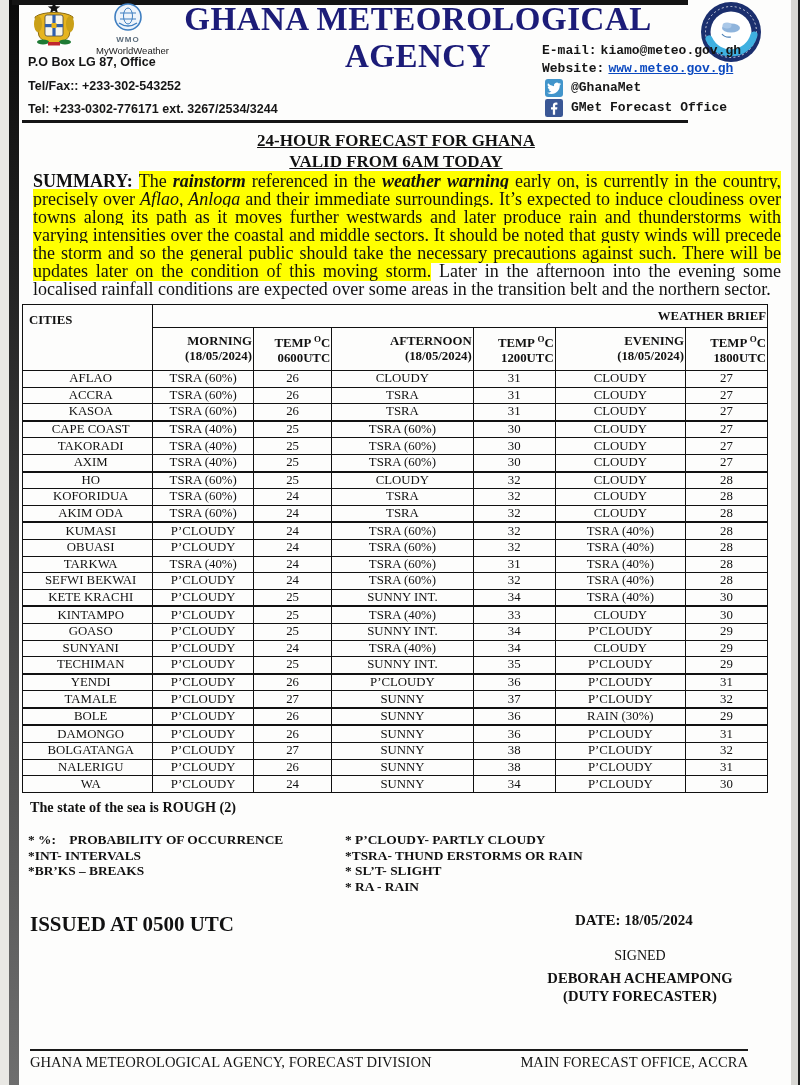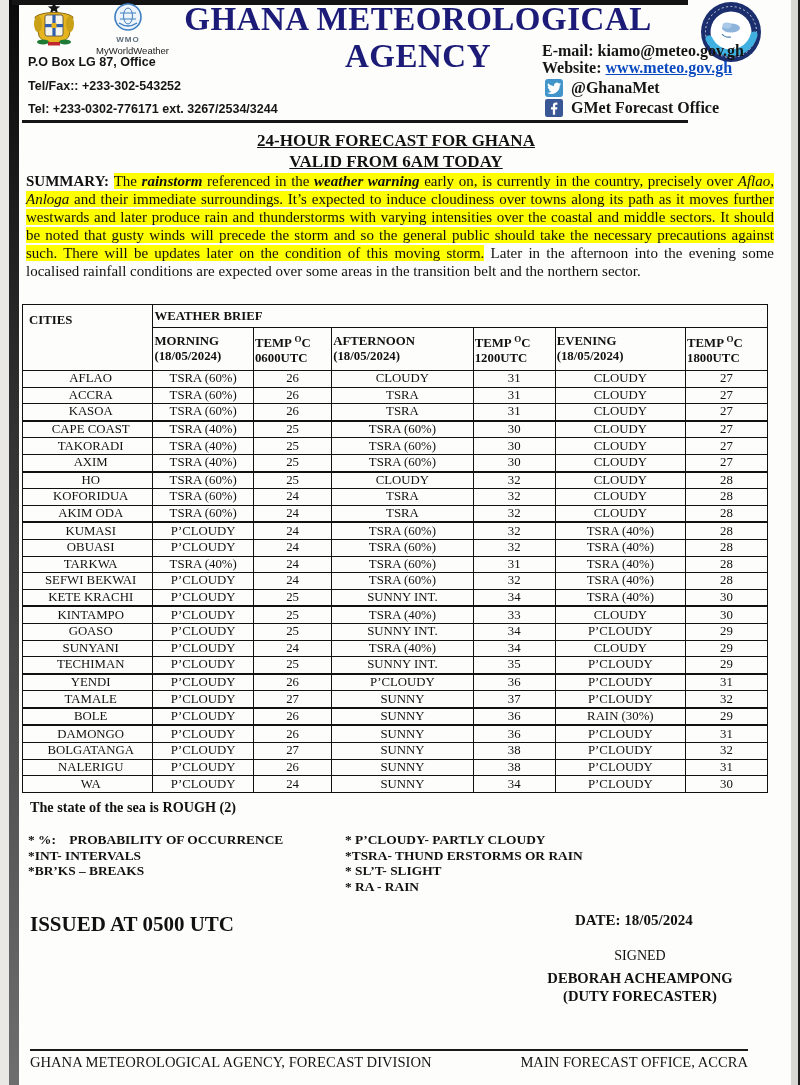--- a/index.html
+++ b/index.html
@@ -14,40 +14,40 @@
   .edge-right-gray{right:2px;top:0;width:7px;height:100%;background:#d8d7d3;}
   .edge-right-dark{right:0;top:0;width:2px;height:100%;background:#1c1c1c;}
   
   .agency-title{left:142px;top:1px;width:552px;text-align:center;font-weight:bold;
      font-size:33px;line-height:37px;color:#1c1c78;letter-spacing:.5px;}
   .wmo-block{left:96px;top:3px;width:64px;text-align:center;font-family:"Liberation Sans",sans-serif;}
   .wmo-label{font-size:8px;color:#5a6b7a;font-weight:bold;letter-spacing:1px;}
   .wmo-sub{font-size:9.5px;color:#222;margin-top:1px;}
   .contact-left{left:28px;top:51px;font-family:"Liberation Sans",sans-serif;font-weight:bold;
      font-size:12.5px;line-height:23.5px;color:#151515;}
-  .contact-right{left:542px;top:42px;font-family:Liberation Serif, serif;font-size:16px;color:#151515;}
+  .contact-right{left:542px;top:42px;font-family:Liberation Mono, monospace;font-size:13px;color:#151515;}
   .contact-right .row{display:flex;align-items:center;height:17.5px;}
   .contact-right .row.social{height:19px;margin-top:1px;}
   .lbl{font-weight:bold;margin-right:4px;}
   .val{font-weight:600;}
   .link{color:#0b49c0;text-decoration:underline;font-weight:bold;}
   .social-text{font-weight:bold;margin-left:8px;}
   .icon16{width:18px;height:18px;flex:0 0 18px;margin-left:3px;}
   .header-rule{left:22px;top:120px;width:666px;height:3px;background:#151515;}
   
   .doc-titles{left:0;top:130px;width:792px;text-align:center;font-weight:bold;font-size:17px;line-height:21px;}
   .doc-titles span{text-decoration:underline;}
   
-  .summary{left:26px;top:172px;width:748px;text-align:justify;font-size:15px;line-height:18px;}
+  .summary{left:33px;top:172px;width:748px;text-align:justify;font-size:18px;line-height:18px;}
   .summary .hl{background:#ffff00;}
   
   .wx-table{position:absolute;left:22px;top:304px;width:746px;border-collapse:collapse;
      font-size:12.8px;table-layout:fixed;}
   .wx-table th,.wx-table td{border:1.4px solid #111;overflow:hidden;white-space:nowrap;}
-  .wx-table thead th{font-weight:bold;text-align:left;vertical-align:middle;line-height:15px;}
+  .wx-table thead th{font-weight:bold;text-align:right;vertical-align:middle;line-height:15px;}
   .th-cities{vertical-align:top !important;text-align:left !important;padding:8px 0 0 6px;height:20px;}
   .th-brief{height:20px;}
   .col-hdr{height:40px;}
   .wx-table tbody td{height:15.6px;padding:0;text-align:center;line-height:15px;}
   .wx-table tbody td.city{text-align:center;padding-left:6px;}
   .wx-table tbody tr.group-start td{border-top-width:2.6px;}
   sup{font-size:9px;}
   
   .sea-state{left:30px;top:799px;font-weight:bold;font-size:14.2px;}
   .legend{font-weight:bold;font-size:13.4px;line-height:15.6px;white-space:pre;}

